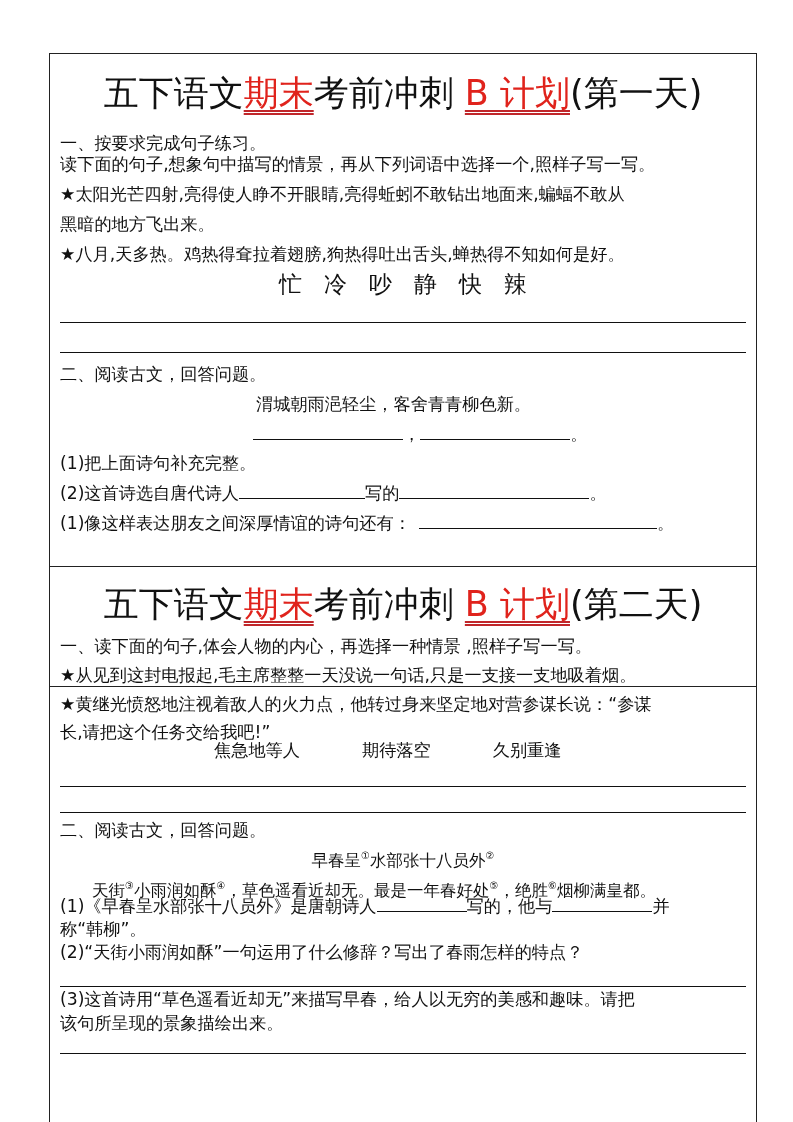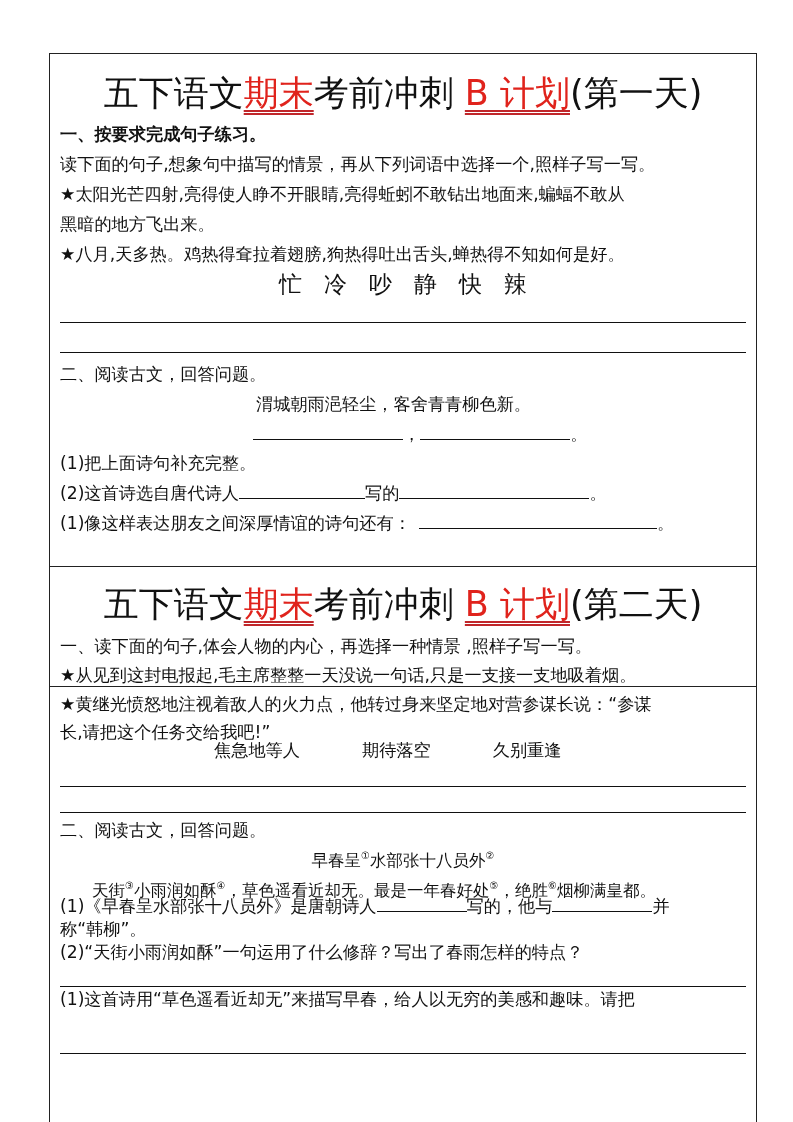--- a/index.html
+++ b/index.html
@@ -27,21 +27,21 @@
     sup { font-size: 10px; vertical-align: 7px; }
   </style>
 </head>
 <body>
 
 <div class="card" id="card1">
   <div class="abs title" style="top:19px;">
     <span>五下语文</span><span class="red">期末</span><span>考前冲刺 </span><span class="red">B 计划</span><span>(第一天)</span>
   </div>
 
-  <div class="abs txt" style="top:69px;font-weight:bold;">一、按要求完成句子练习。</div>
+  <div class="abs txt" style="top:78px;">一、按要求完成句子练习。</div>
   <div class="abs txt" style="top:99px;">读下面的句子,想象句中描写的情景，再从下列词语中选择一个,照样子写一写。</div>
   <div class="abs txt" style="top:129px;">★太阳光芒四射,亮得使人睁不开眼睛,亮得蚯蚓不敢钻出地面来,蝙蝠不敢从</div>
   <div class="abs txt" style="top:159px;">黑暗的地方飞出来。</div>
   <div class="abs txt" style="top:189px;">★八月,天多热。鸡热得耷拉着翅膀,狗热得吐出舌头,蝉热得不知如何是好。</div>
 
   <div class="abs center" style="top:219px; font-size:23px; line-height:22px; word-spacing:0;">
     <span>忙</span><span style="display:inline-block;width:22px;"></span><span>冷</span><span style="display:inline-block;width:22px;"></span><span>吵</span><span style="display:inline-block;width:22px;"></span><span>静</span><span style="display:inline-block;width:22px;"></span><span>快</span><span style="display:inline-block;width:22px;"></span><span>辣</span>
   </div>
 
   <div class="hline" style="top:268px;"></div>
@@ -89,16 +89,17 @@
   </div>
 
   <div class="abs txt" style="top:328px;">
     <span>(1)《早春呈水部张十八员外》是唐朝诗人</span><span class="blank" style="width:90px;"></span><span>写的，他与</span><span class="blank" style="width:100px;"></span><span>并</span>
   </div>
   <div class="abs txt" style="top:351px;">称“韩柳”。</div>
   <div class="abs txt" style="top:374px;">(2)“天街小雨润如酥”一句运用了什么修辞？写出了春雨怎样的特点？</div>
 
   <div class="hline" style="top:419px;"></div>
 
-  <div class="abs txt" style="top:421px;">(1)这首诗用“草色遥看近却无”来描写早春，给人以无穷的美感和趣味。请把</div>
+  <div class="abs txt" style="top:421px;">(3)这首诗用“草色遥看近却无”来描写早春，给人以无穷的美感和趣味。请把</div>
+  <div class="abs txt" style="top:445px;">该句所呈现的景象描绘出来。</div>
 
   <div class="hline" style="top:486px;"></div>
 </div>
 
 </body></html>

